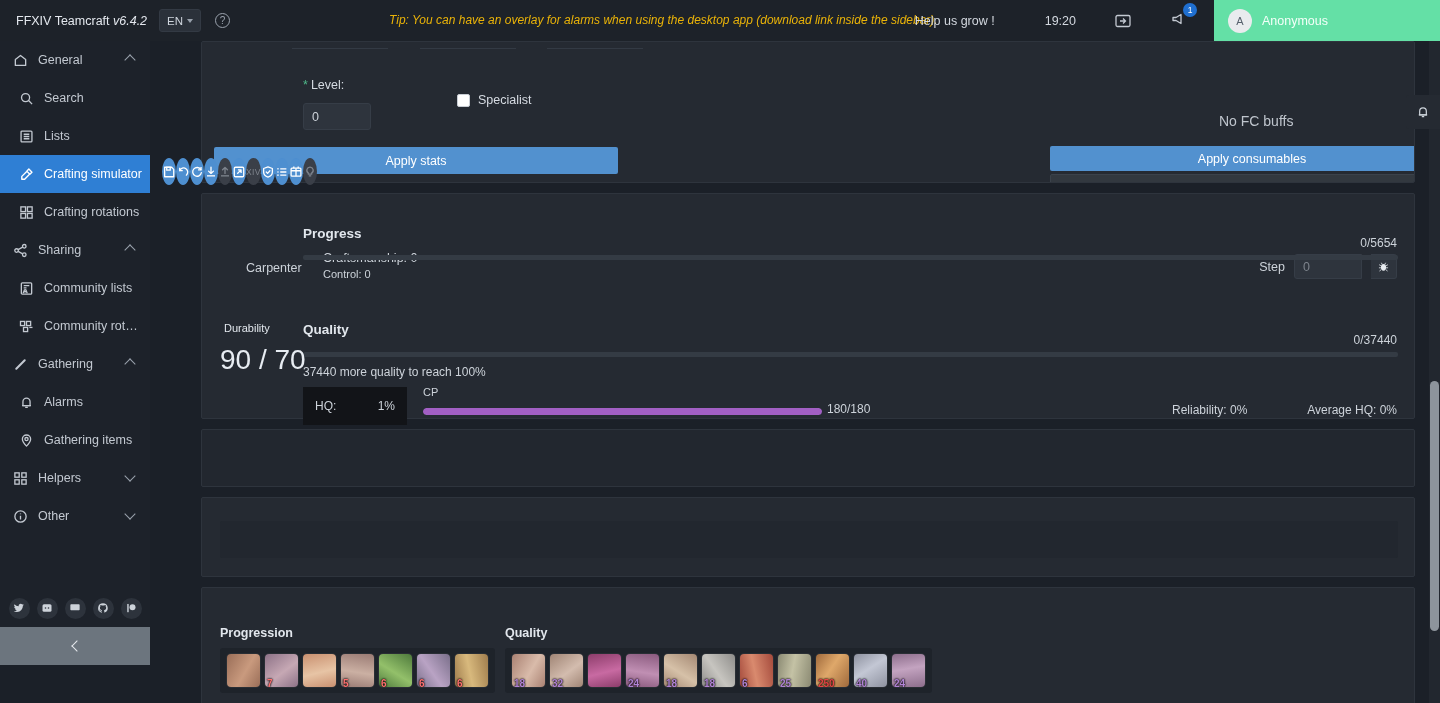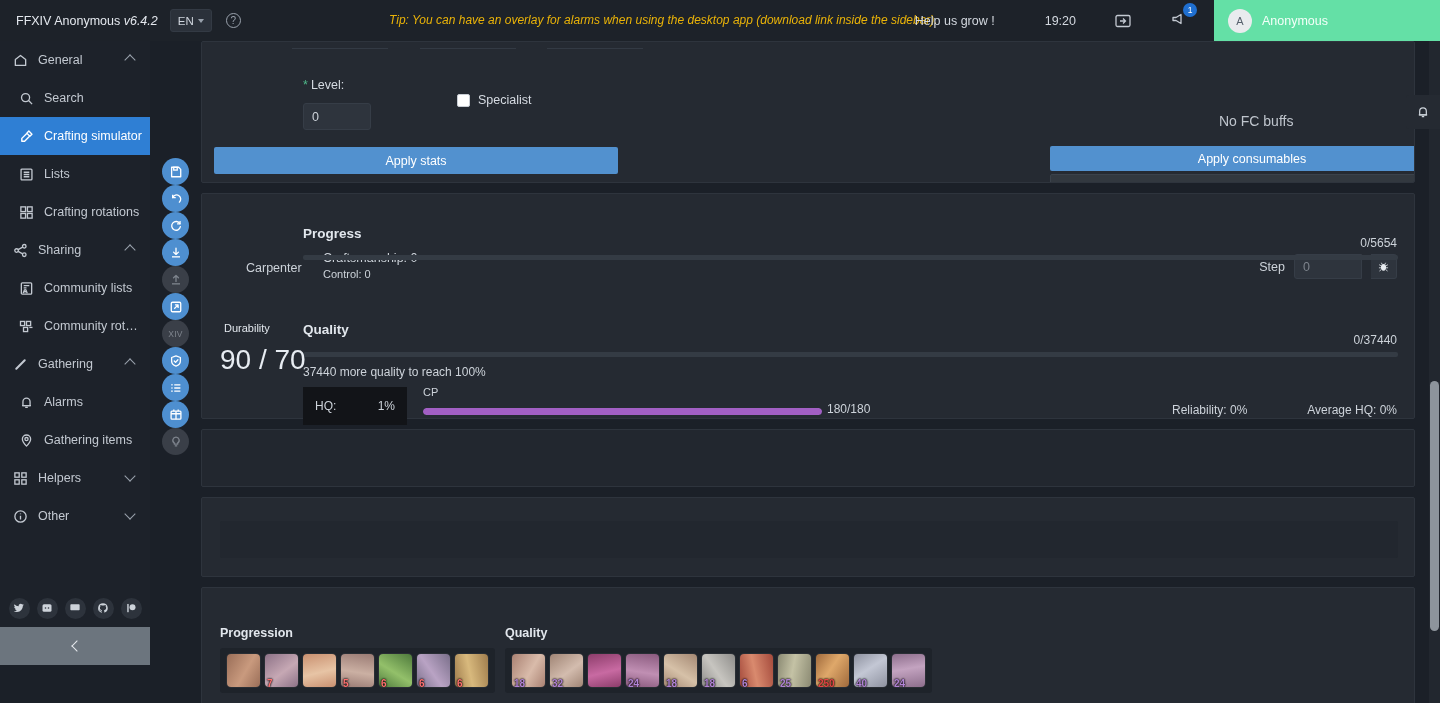--- a/index.html
+++ b/index.html
@@ -113,21 +113,21 @@
     cursor: pointer;
   }
   #collapse .ar {
     width: 8px; height: 8px; border-left: 1.6px solid #e6e9ed;
     border-bottom: 1.6px solid #e6e9ed; transform: rotate(45deg); margin-left: 3px;
   }
 
   
   #rail {
     position: absolute; left: 162px; top: 158px; width: 28px;
-    display: flex; flex-direction: column; z-index: 25;
+    display: flex; flex-direction: row; z-index: 25;
   }
   .rail-btn {
     width: 27px; height: 27px; border-radius: 50%;
     background: #4e8fd0; display: flex; align-items: center; justify-content: center;
     cursor: pointer;
   }
   .rail-btn.off { background: #3a3f48; cursor: default; }
   .rail-btn svg { width: 14px; height: 14px; stroke: #fff; fill: none; stroke-width: 1.5; }
   .rail-btn.off svg { stroke: #7e848d; }
   .rail-btn .xiv { font-size: 8.5px; color: #7e848d; letter-spacing: .3px; }
@@ -276,21 +276,21 @@
     background: #252a32; border-radius: 3px 0 0 3px;
     display: flex; align-items: center; justify-content: center; cursor: pointer; z-index: 35;
   }
   #notify-tab svg { width: 14px; height: 14px; stroke: #cdd3da; fill: none; stroke-width: 1.4; }
 </style>
 </head>
 <body>
 
 <div id="topbar">
   <div id="brand">
-    <span>FFXIV Anonymous </span><span class="ver">v6.4.2</span>
+    <span>FFXIV Teamcraft </span><span class="ver">v6.4.2</span>
   </div>
   <div id="lang-select">
     <span>EN</span>
     <span class="caret-dn"></span>
   </div>
   <div id="help-circle">
     <span>?</span>
   </div>
 
   <div id="tip">Tip: You can have an overlay for alarms when using the desktop app (download link inside the sidebar).</div>
@@ -332,37 +332,37 @@
   <div class="nav-item">
     <span class="nav-ico">
       <svg viewBox="0 0 16 16">
           <circle cx="7" cy="7" r="4.3"></circle>
           <path d="M10.2 10.2 14 14"></path>
         </svg>
     </span>
     <span class="nav-label">Search</span>
   </div>
 
-  <div class="nav-item active">
-    <span class="nav-ico">
-      <svg viewBox="0 0 16 16">
-          <path d="M10.5 2.2 13.8 5.5 11.6 7.7 8.3 4.4zM8 5 3 10v3h3l5-5" stroke-width="1.5" stroke-linejoin="round"></path>
-        </svg>
-    </span>
-    <span class="nav-label">Crafting simulator</span>
-  </div>
-
   <div class="nav-item">
     <span class="nav-ico">
       <svg viewBox="0 0 16 16">
           <rect x="2.2" y="2.2" width="11.6" height="11.6" rx="1"></rect>
           <path d="M5 5.6h6M5 8h6M5 10.4h6"></path>
         </svg>
     </span>
     <span class="nav-label">Lists</span>
+  </div>
+
+  <div class="nav-item active">
+    <span class="nav-ico">
+      <svg viewBox="0 0 16 16">
+          <path d="M10.5 2.2 13.8 5.5 11.6 7.7 8.3 4.4zM8 5 3 10v3h3l5-5" stroke-width="1.5" stroke-linejoin="round"></path>
+        </svg>
+    </span>
+    <span class="nav-label">Crafting simulator</span>
   </div>
 
   <div class="nav-item">
     <span class="nav-ico">
       <svg viewBox="0 0 16 16">
           <rect x="2" y="2" width="5" height="5"></rect>
           <rect x="9" y="2" width="5" height="5"></rect>
           <rect x="2" y="9" width="5" height="5"></rect>
           <rect x="9" y="9" width="5" height="5"></rect>
         </svg>

